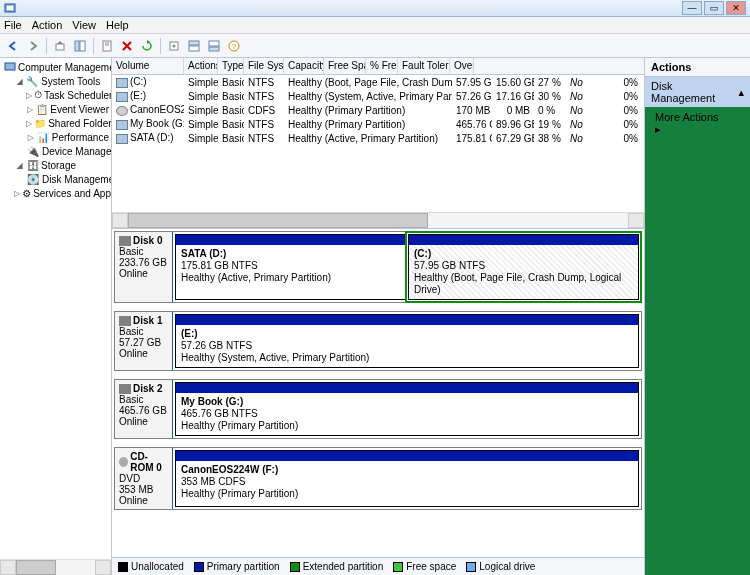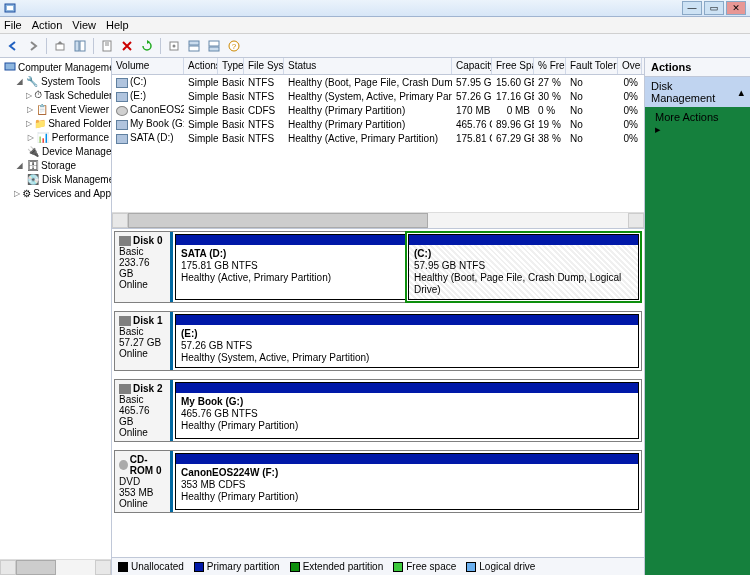--- a/index.html
+++ b/index.html
@@ -63,31 +63,31 @@
 .vico-drive { background:#b0c4de; border:1px solid #6080a0; }
 .vico-cd { background:#d0d0d0; border:1px solid #888; border-radius:50%; }
 .vc-volume { width:72px; }
 .vc-layout { width:34px; }
 .vc-type { width:26px; }
 .vc-fs { width:40px; }
 .vc-status { width:168px; }
 .vc-cap { width:40px; text-align:right; }
 .vc-free { width:42px; text-align:right; }
 .vc-pct { width:32px; }
-.vc-ft { width:52px; }
+.vc-ft { width:52px;font-style:italic; }
 .vc-oh { width:24px; text-align:right; }
 .vol-hscroll { height:16px; background:#f4f4f4; display:flex; border-top:1px solid #ddd; }
 .vol-hscroll .sbtn{width:16px;background:#e8e8e8;border:1px solid #ccc;}
 .vol-hscroll .strack{flex:1;position:relative;}
 .vol-hscroll .sthumb{position:absolute;left:0;width:60%;height:100%;background:#cdcdcd;border:1px solid #aaa;}
 
 
 .disk-view { flex:1; overflow-y:auto; padding:2px; background:#fff; border-top:1px solid #c0c8d8; }
 .disk-block { display:flex; border:1px solid #808080; margin-bottom:8px; min-height:50px; }
-.disk-info { width:58px; background:#f4f4f4; padding:3px 4px; font-size:10px; border-right:3px solid #0369a1; display:flex; flex-direction:column; gap:0; }
+.disk-info { width:58px; background:#f4f4f4; padding:3px 4px; font-size:10px; border-right:1px solid #0369a1; display:flex; flex-direction:column; gap:0; }
 .disk-info .dname { display:flex; align-items:center; gap:2px; }
 .disk-info .dico { width:12px; height:10px; background:#808080; }
 .disk-info .dico.cd { border-radius:50%; background:#aaa; }
 .disk-parts { flex:1; display:flex; padding:2px; gap:2px; }
 .part { flex:1; border:1px solid #000; display:flex; flex-direction:column; }
 .part.sel { outline:2px solid #0d8f0d; outline-offset:1px; background-image:repeating-linear-gradient(45deg,#f0f0f0 0,#f0f0f0 2px,#fff 2px,#fff 4px); }
 .part-head { height:10px; }
 .ph-primary { background:#0018a8; }
 .part-body { padding:3px 5px; font-size:10px; line-height:1.2; }
 .part-body b { font-weight:bold; }
@@ -269,21 +269,20 @@
   </div>
 
   <div class="center">
 
     <div class="vol-list">
       <div class="vol-header">
         <div class="vh vh-volume">Volume</div>
         <div class="vh vh-layout">Actions</div>
         <div class="vh vh-type">Type</div>
         <div class="vh vh-fs">File System</div>
-        <div class="vh vh-status">Status</div>
         <div class="vh vh-cap">Capacity</div>
         <div class="vh vh-free">Free Space</div>
         <div class="vh vh-pct">% Free</div>
         <div class="vh vh-ft">Fault Tolerance</div>
         <div class="vh vh-oh">Overh</div>
       </div>
       <div class="vol-rows" id="vol-rows">
           <div class="vol-row">
             <div class="vc vc-volume"><span class="vico vico-drive"></span>(C:)</div>
             <div class="vc vc-layout">Simple</div>

